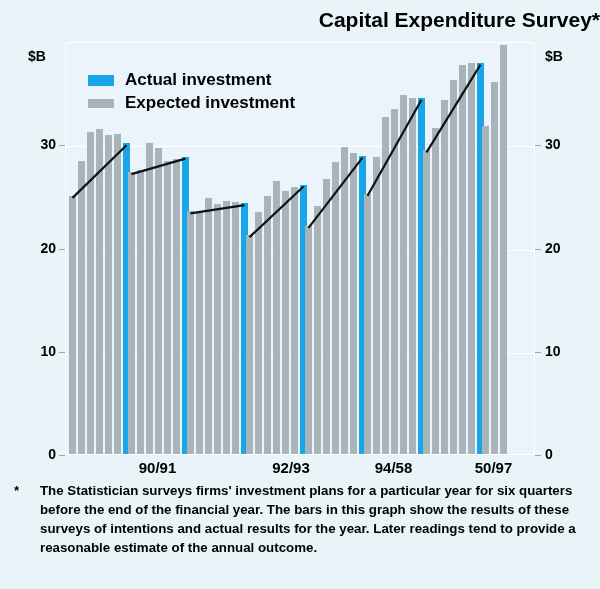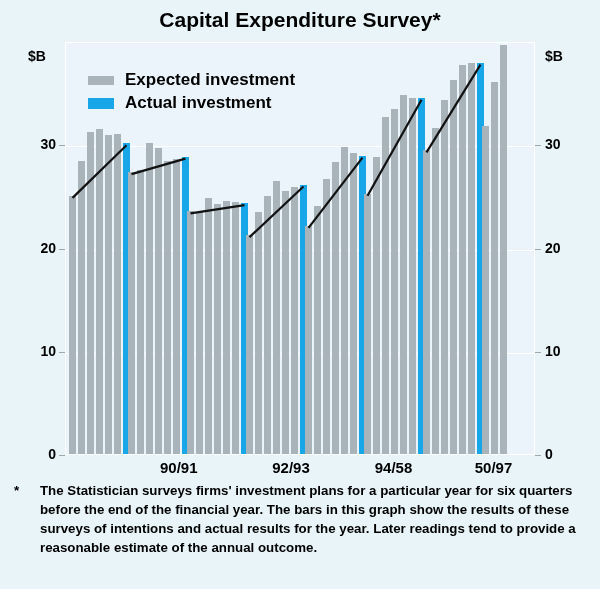--- a/index.html
+++ b/index.html
@@ -6,21 +6,21 @@
   body{
     width:600px;height:589px;
     background:#e8f4f8;
     font-family:"Liberation Sans", sans-serif;
     color:#000;
     overflow:hidden;
     position:relative;
   }
   #chart-title{
     position:absolute;left:0;top:8px;width:600px;
-    text-align:center;
+    text-align:right;
     font-size:21px;font-weight:bold;
     letter-spacing:0px;
   }
   .axis-unit{
     position:absolute;font-size:14px;font-weight:bold;
   }
   #unit-left{left:28px;top:48px;}
   #unit-right{left:545px;top:48px;}
 
   #plot{
@@ -175,33 +175,33 @@
     <div class="tick-right" style="left: 545px; top: 446px;">0</div>
     <div class="tickmark" style="left: 535px; top: 455px;"></div>
     <div class="tick-right" style="left: 545px; top: 342.75px;">10</div>
     <div class="tickmark" style="left: 535px; top: 351.75px;"></div>
     <div class="tick-right" style="left: 545px; top: 239.5px;">20</div>
     <div class="tickmark" style="left: 535px; top: 248.5px;"></div>
     <div class="tick-right" style="left: 545px; top: 136.25px;">30</div>
     <div class="tickmark" style="left: 535px; top: 145.25px;"></div>
   </div>
 <div id="xlabels">
-    <div class="xlabel" style="left: 117.5px; top: 459px; text-align: right;">90/91</div>
+    <div class="xlabel" style="left: 117.5px; top: 459px;">90/91</div>
     <div class="xlabel" style="left: 251px; top: 459px;">92/93</div>
     <div class="xlabel" style="left: 353.5px; top: 459px;">94/58</div>
     <div class="xlabel" style="left: 453.5px; top: 459px;">50/97</div>
   </div>
 
 <div id="legend">
   <div class="legend-row">
+    <span class="legend-swatch actual"></span>
+    <span class="legend-label">Actual investment</span>
+  </div>
+  <div class="legend-row">
     <span class="legend-swatch expected"></span>
     <span class="legend-label">Expected investment</span>
-  </div>
-  <div class="legend-row">
-    <span class="legend-swatch actual"></span>
-    <span class="legend-label">Actual investment</span>
   </div>
 </div>
 
 <div id="footnote">
   <span class="star">*</span>
   <span class="fn-text">The Statistician surveys firms' investment plans for a particular year for six quarters before the end of the financial year.  The bars in this graph show the results of these surveys of intentions and actual results for the year.  Later readings tend to provide a reasonable estimate of the annual outcome.</span>
 </div>
 
 </body></html>

